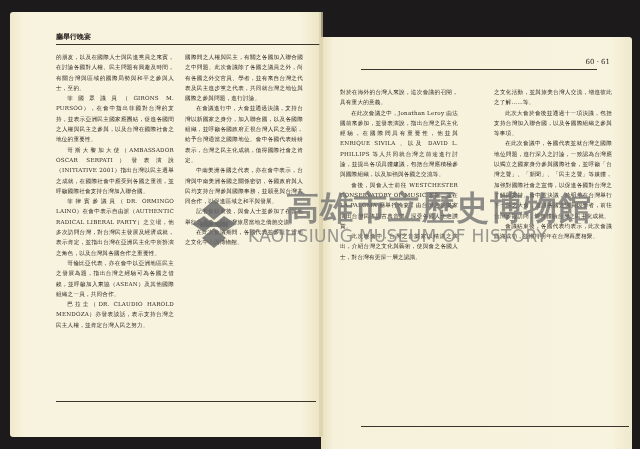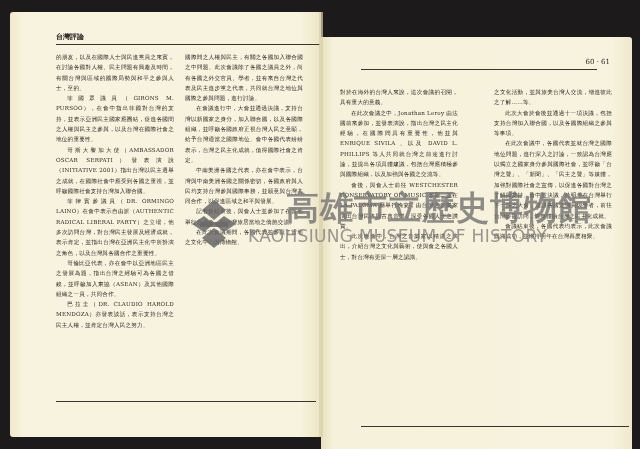--- a/index.html
+++ b/index.html
@@ -64,21 +64,21 @@
       font-family: "DejaVu Sans", sans-serif;
       font-size: 17px; line-height: 20px; color: rgba(120,120,120,.75);
       letter-spacing: 0.3px; white-space: nowrap;
     }
   </style>
 </head>
 <body>
 
 <div class="spread">
   <div class="page left">
-    <div class="running-head left">台灣評論</div>
+    <div class="running-head left">廳舉行晚宴</div>
     <div class="head-rule left"></div>
 
     <div class="col c1">
       <p class="cont">的朋友，以及在國際人士與民進黨員之來賓，在討論各國對人權、民主問題有興趣及時間，有關台灣與區域的國際局勢與和平之參與人士，至的。</p>
       <p>菲國眾議員（GIRONS M. PURSOO），在會中指出菲國對台灣的支持，並表示亞洲民主國家應團結，促進各國間之人權與民主之參與，以及台灣在國際社會之地位的重要性。</p>
       <p>哥斯大黎加大使（AMBASSADOR OSCAR SERPATI）發表演說（INITIATIVE 2001）指出台灣以民主選舉之成就，在國際社會中應受到各國之重視，並呼籲國際社會支持台灣加入聯合國。</p>
       <p>菲律賓參議員（DR. ORMINGO LAINO）在會中表示自由派（AUTHENTIC RADICAL LIBERAL PARTY）之立場，他多次訪問台灣，對台灣民主發展及經濟成就，表示肯定，並指出台灣在亞洲民主化中所扮演之角色，以及台灣與各國合作之重要性。</p>
       <p>哥倫比亞代表，亦在會中以亞洲地區民主之發展為題，指出台灣之經驗可為各國之借鏡，並呼籲加入東協（ASEAN）及其他國際組織之一員，共同合作。</p>
       <p>巴拉圭（DR. CLAUDIO HAROLD MENDOZA）亦發表談話，表示支持台灣之民主人權，並肯定台灣人民之努力。</p>
     </div>

